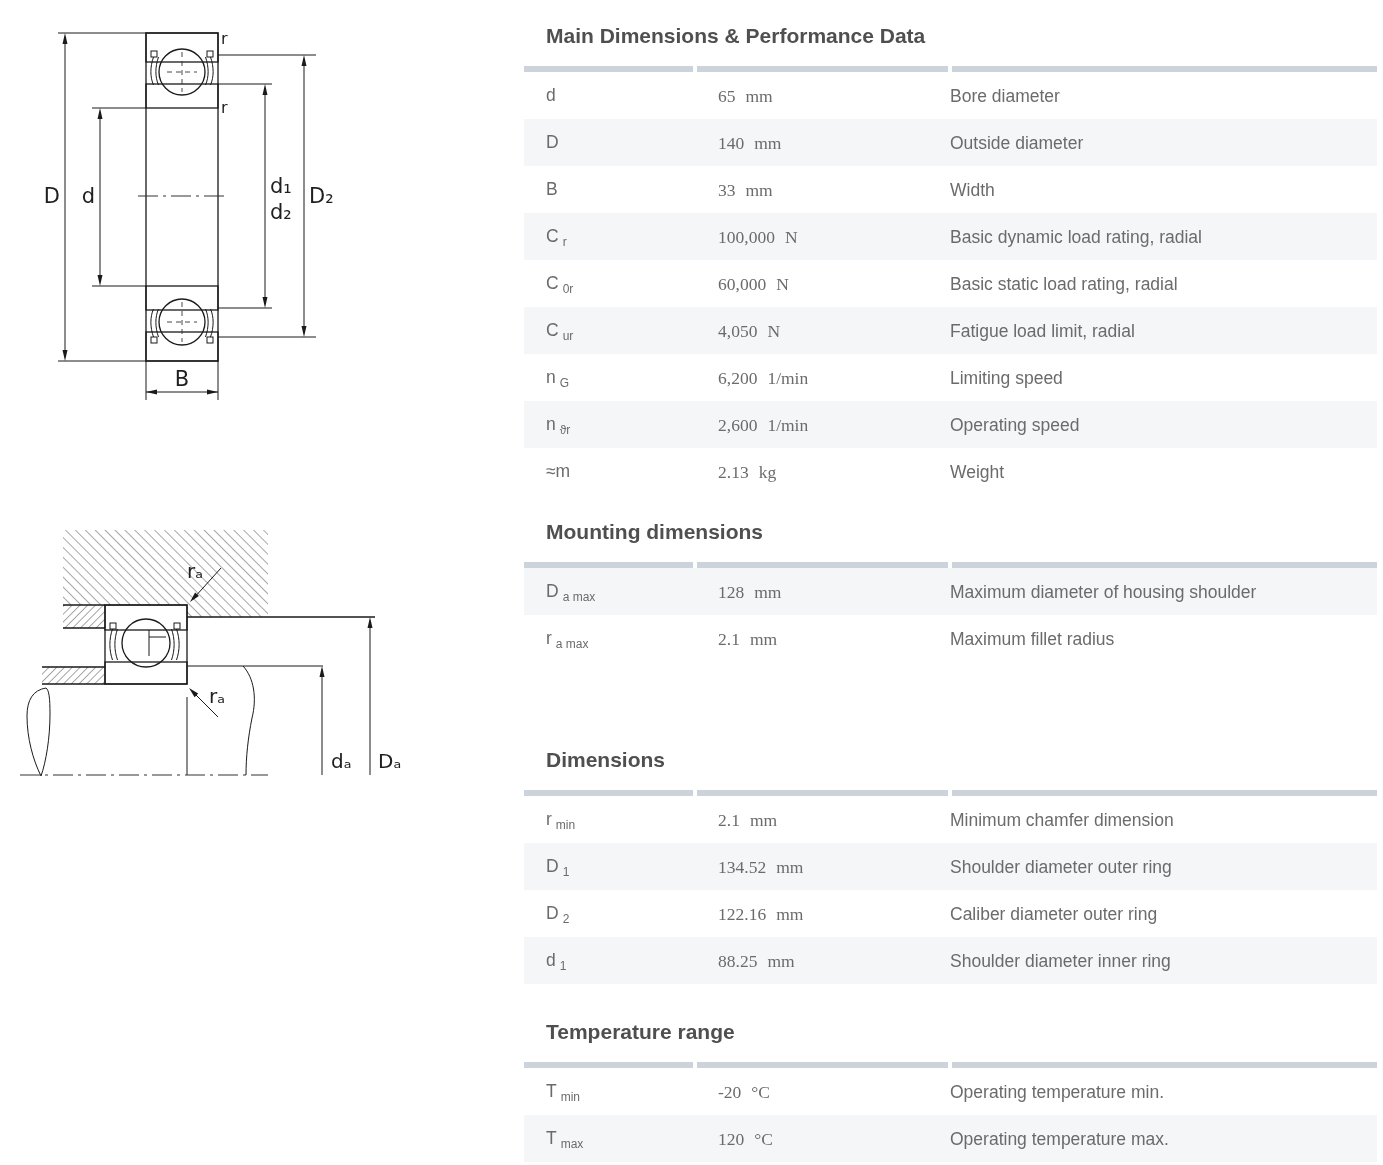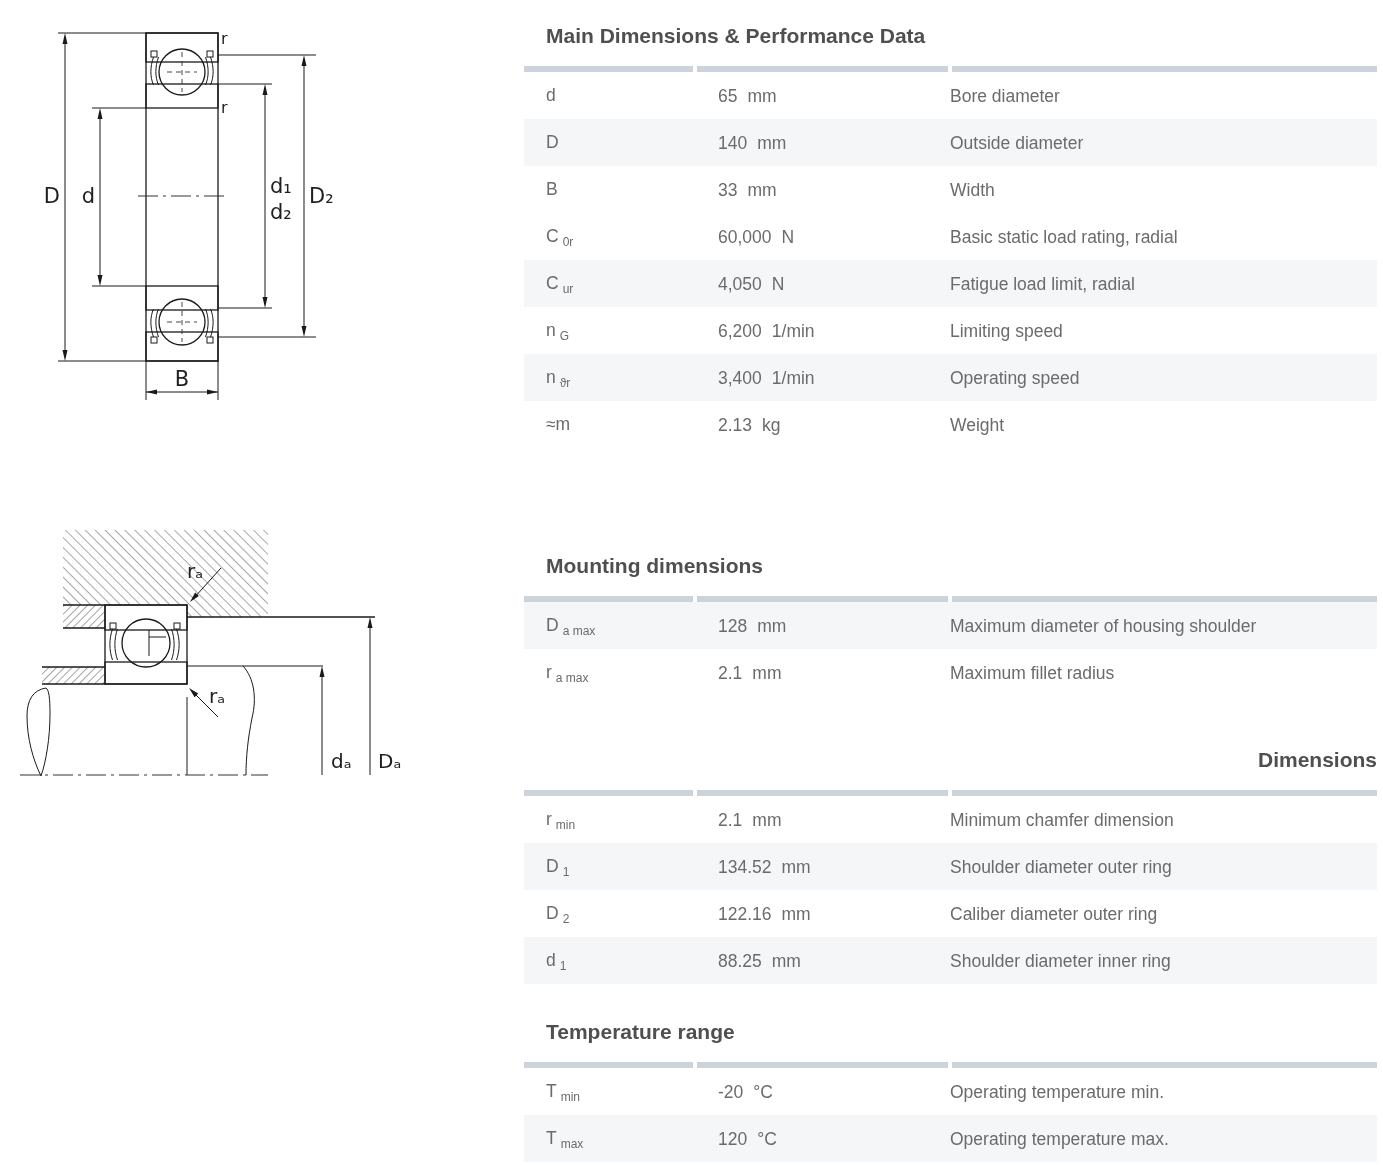--- a/index.html
+++ b/index.html
@@ -27,21 +27,21 @@
   }
   .bar{display:flex;gap:4px;height:6px;margin-top:18px;}
   .seg{background:#ccd3da;}
   .seg1{width:169px;}
   .seg2{width:251px;}
   .seg3{flex:1;}
   .trow{height:47px;position:relative;font-size:17.5px;color:#6b6b6b;}
   .trow.shaded{background:#f4f6f8;}
   .c-sym{position:absolute;left:22px;top:50%;transform:translateY(-50%);white-space:nowrap;}
   .sym-sub{font-size:12px;margin-left:4px;vertical-align:-4px;}
-  .c-val{position:absolute;left:194px;top:50%;transform:translateY(-50%);white-space:nowrap;}
+  .c-val{position:absolute;left:194px;top:50%;transform:translateY(-50%);white-space:nowrap;font-family:Liberation Serif, serif;}
   .unit{margin-left:10px;}
   .c-desc{position:absolute;left:426px;top:50%;transform:translateY(-50%);white-space:nowrap;}
 </style>
 </head>
 <body>
 
 <svg id="diagram-section" class="diagram" viewBox="0 0 360 420" xmlns="http://www.w3.org/2000/svg">
   <defs>
     <pattern id="ph1" width="5.5" height="5.5" patternUnits="userSpaceOnUse" patternTransform="rotate(45)">
       <line x1="0" y1="0" x2="0" y2="5.5" stroke="#3d3d3d" stroke-width="0.9"></line>
@@ -201,68 +201,73 @@
         <div class="trow shaded">
     <span class="c-sym"><span class="sym-base">D</span><span class="sym-sub"></span></span>
     <span class="c-val"><span class="val">140</span><span class="unit">mm</span></span>
     <span class="c-desc">Outside diameter</span>
   </div>
         <div class="trow">
     <span class="c-sym"><span class="sym-base">B</span><span class="sym-sub"></span></span>
     <span class="c-val"><span class="val">33</span><span class="unit">mm</span></span>
     <span class="c-desc">Width</span>
   </div>
+        <div class="trow shaded">
+    <span class="c-sym"><span class="sym-base">C</span><span class="sym-sub">r</span></span>
+    <span class="c-val"><span class="val">100,000</span><span class="unit">N</span></span>
+    <span class="c-desc">Basic dynamic load rating, radial</span>
+  </div>
         <div class="trow">
     <span class="c-sym"><span class="sym-base">C</span><span class="sym-sub">0r</span></span>
     <span class="c-val"><span class="val">60,000</span><span class="unit">N</span></span>
     <span class="c-desc">Basic static load rating, radial</span>
   </div>
         <div class="trow shaded">
     <span class="c-sym"><span class="sym-base">C</span><span class="sym-sub">ur</span></span>
     <span class="c-val"><span class="val">4,050</span><span class="unit">N</span></span>
     <span class="c-desc">Fatigue load limit, radial</span>
   </div>
         <div class="trow">
     <span class="c-sym"><span class="sym-base">n</span><span class="sym-sub">G</span></span>
     <span class="c-val"><span class="val">6,200</span><span class="unit">1/min</span></span>
     <span class="c-desc">Limiting speed</span>
   </div>
         <div class="trow shaded">
     <span class="c-sym"><span class="sym-base">n</span><span class="sym-sub">ϑr</span></span>
-    <span class="c-val"><span class="val">3,400</span><span class="unit">1/min</span></span>
+    <span class="c-val"><span class="val">2,600</span><span class="unit">1/min</span></span>
     <span class="c-desc">Operating speed</span>
   </div>
         <div class="trow">
     <span class="c-sym"><span class="sym-base">≈m</span><span class="sym-sub"></span></span>
     <span class="c-val"><span class="val">2.13</span><span class="unit">kg</span></span>
     <span class="c-desc">Weight</span>
   </div>
       </div>
   </section>
-    <section class="tsec" style="top: 554px;">
+    <section class="tsec" style="top: 520px;">
     <h2 class="sec-title">Mounting dimensions</h2>
     <div class="bar">
       <div class="seg seg1"></div>
       <div class="seg seg2"></div>
       <div class="seg seg3"></div>
     </div>
     <div class="rows">
         <div class="trow shaded">
     <span class="c-sym"><span class="sym-base">D</span><span class="sym-sub">a max</span></span>
     <span class="c-val"><span class="val">128</span><span class="unit">mm</span></span>
     <span class="c-desc">Maximum diameter of housing shoulder</span>
   </div>
         <div class="trow">
     <span class="c-sym"><span class="sym-base">r</span><span class="sym-sub">a max</span></span>
     <span class="c-val"><span class="val">2.1</span><span class="unit">mm</span></span>
     <span class="c-desc">Maximum fillet radius</span>
   </div>
       </div>
   </section>
-    <section class="tsec" style="top: 748px; text-align: right;">
+    <section class="tsec" style="top: 748px;">
     <h2 class="sec-title">Dimensions</h2>
     <div class="bar">
       <div class="seg seg1"></div>
       <div class="seg seg2"></div>
       <div class="seg seg3"></div>
     </div>
     <div class="rows">
         <div class="trow">
     <span class="c-sym"><span class="sym-base">r</span><span class="sym-sub">min</span></span>
     <span class="c-val"><span class="val">2.1</span><span class="unit">mm</span></span>

